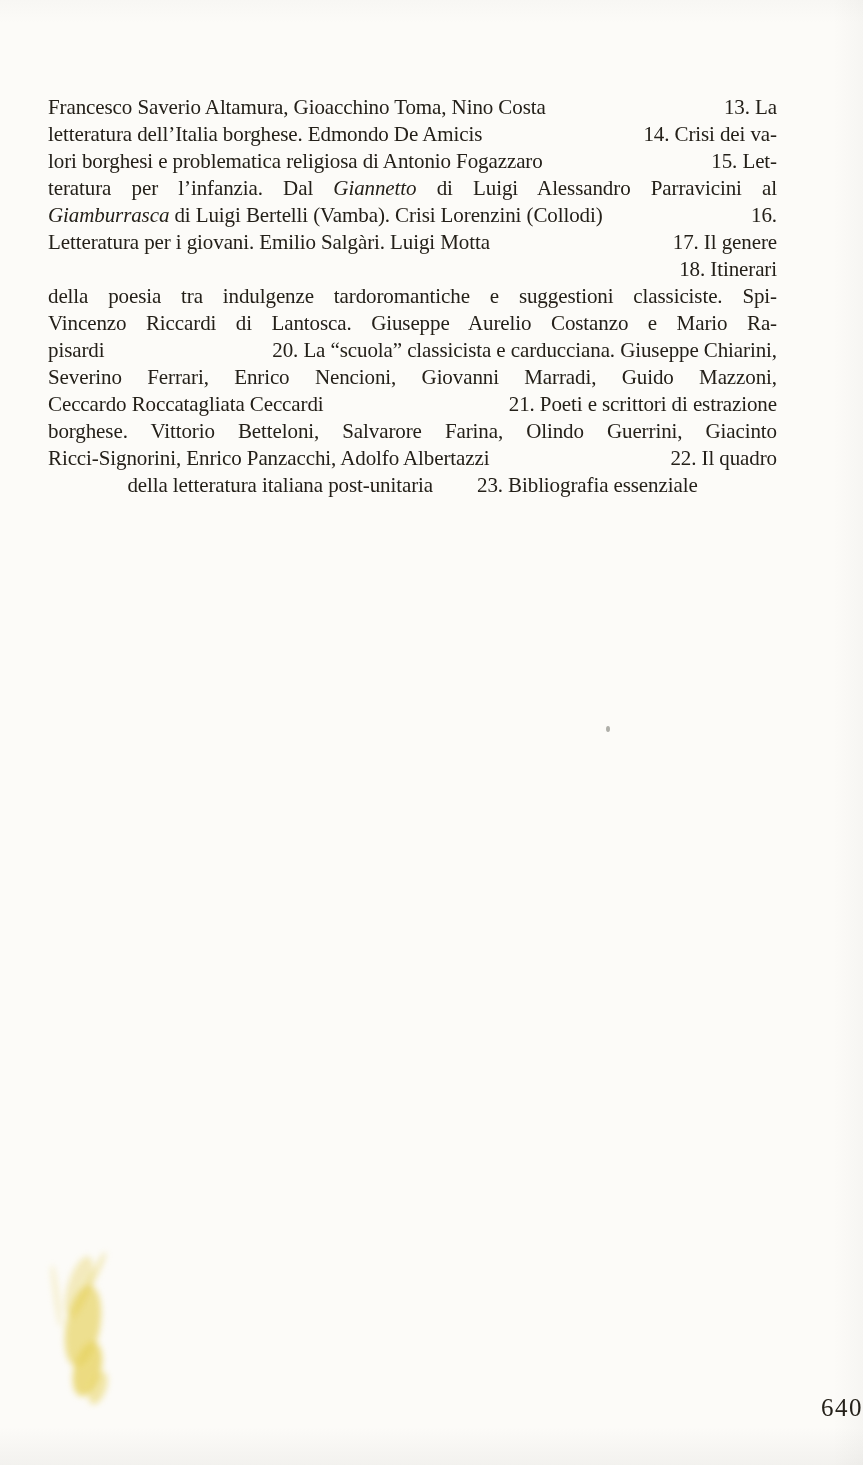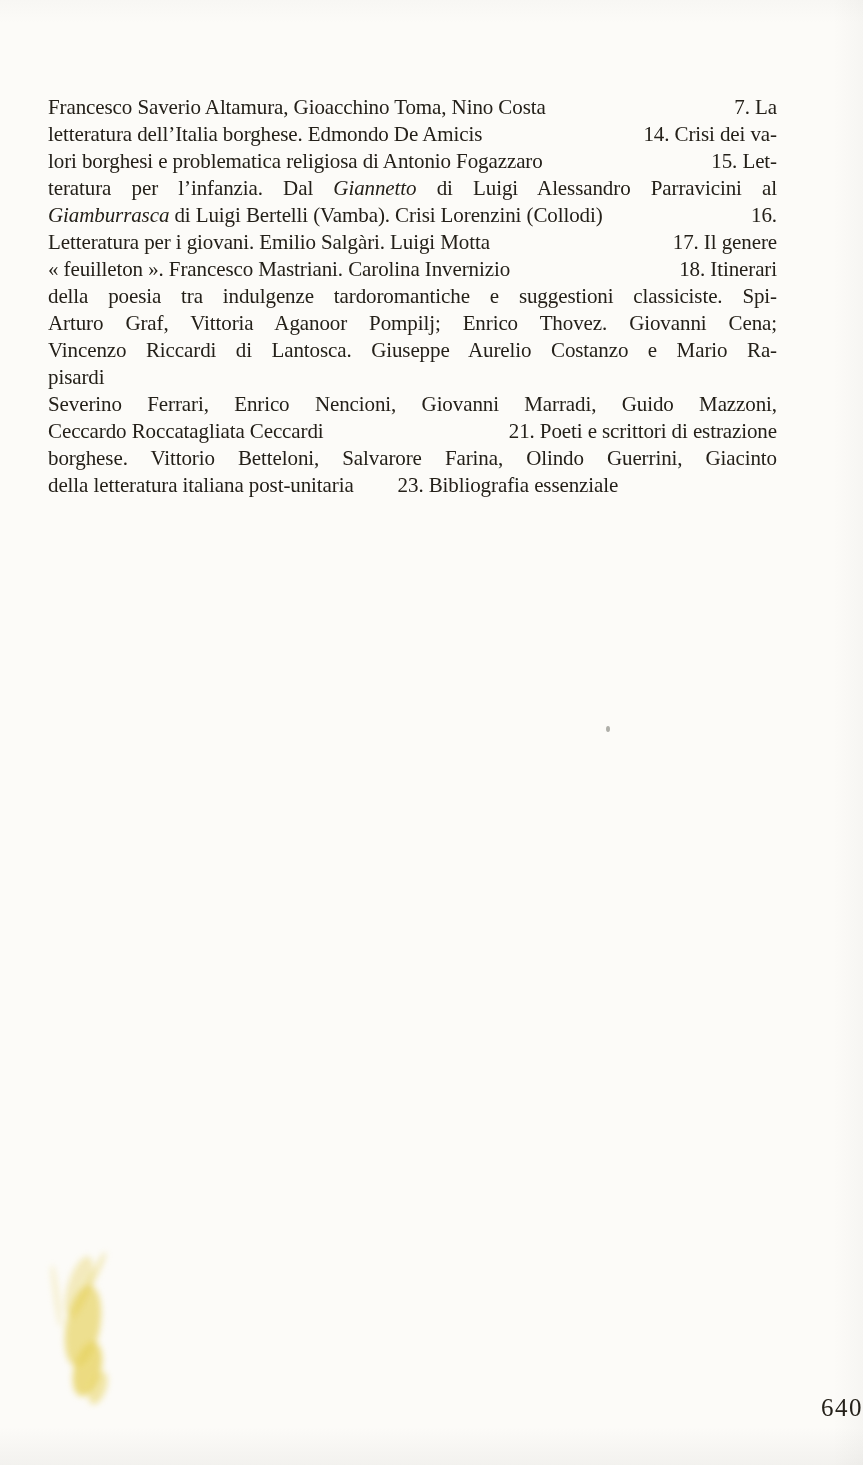--- a/index.html
+++ b/index.html
@@ -30,21 +30,21 @@
     font-size:21px; line-height:27px;
     letter-spacing:-0.1px;
     color:var(--ink);
   }
   .line{height:27px;}
   .flexline{display:flex;align-items:baseline;}
   .flexline .part{white-space:nowrap;flex:0 1 auto;text-align:center;}
   .flexline .num{white-space:nowrap;flex:0 0 auto;}
   .spacer{flex:1 1 auto;min-width:34px;}
   .jline{text-align:justify;text-align-last:justify;}
-  .lastline{text-align:left;}
+  .lastline{text-align:center;}
   .fixedgap{display:inline-block;width:44px;}
   i{font-style:italic;}
   .pagenum{
     position:absolute;
     left:0; top:1394px; width:100%;
     text-align:right;
     font-size:25px; letter-spacing:1.5px;
     color:var(--ink);
   }
   
@@ -62,21 +62,21 @@
 </head>
 <body>
 
 <div class="scan-edges"></div>
 
 <div class="textblock">
 
   <div class="line flexline">
     <span class="part">Francesco Saverio Altamura, Gioacchino Toma, Nino Costa</span>
     <span class="spacer"></span>
-    <span class="num">7. La</span>
+    <span class="num">13. La</span>
   </div>
 
   <div class="line flexline">
     <span class="part">letteratura dell’Italia borghese. Edmondo De Amicis</span>
     <span class="spacer"></span>
     <span class="num">14. Crisi dei va-</span>
   </div>
 
   <div class="line flexline">
     <span class="part">lori borghesi e problematica religiosa di Antonio Fogazzaro</span>
@@ -94,57 +94,59 @@
     <span class="num">16.</span>
   </div>
 
   <div class="line flexline">
     <span class="part">Letteratura per i giovani. Emilio Salgàri. Luigi Motta</span>
     <span class="spacer"></span>
     <span class="num">17. Il genere</span>
   </div>
 
   <div class="line flexline">
-    <span class="part">« feuilleton ». Francesco Mastriani. Carolina Invernizio</span>
     <span class="spacer"></span>
     <span class="num">18. Itinerari</span>
   </div>
 
   <div class="line jline">
     <span>della poesia tra indulgenze tardoromantiche e suggestioni classiciste. Spi-</span>
   </div>
 
 
-  <div class="line jline">
-    <span>Arturo Graf, Vittoria Aganoor Pompilj; Enrico Thovez. Giovanni Cena;</span>
-  </div>
 
   <div class="line jline">
     <span>Vincenzo Riccardi di Lantosca. Giuseppe Aurelio Costanzo e Mario Ra-</span>
   </div>
 
   <div class="line flexline">
     <span class="part">pisardi</span>
     <span class="spacer"></span>
+    <span class="num">20. La “scuola” classicista e carducciana. Giuseppe Chiarini,</span>
   </div>
 
   <div class="line jline">
     <span>Severino Ferrari, Enrico Nencioni, Giovanni Marradi, Guido Mazzoni,</span>
   </div>
 
   <div class="line flexline">
     <span class="part">Ceccardo Roccatagliata Ceccardi</span>
     <span class="spacer"></span>
     <span class="num">21. Poeti e scrittori di estrazione</span>
   </div>
 
   <div class="line jline">
     <span>borghese. Vittorio Betteloni, Salvarore Farina, Olindo Guerrini, Giacinto</span>
   </div>
 
+  <div class="line flexline">
+    <span class="part">Ricci-Signorini, Enrico Panzacchi, Adolfo Albertazzi</span>
+    <span class="spacer"></span>
+    <span class="num">22. Il quadro</span>
+  </div>
 
   <div class="line lastline">
     <span>della letteratura italiana post-unitaria</span><span class="fixedgap"></span><span>23. Bibliografia essenziale</span>
   </div>
 
 </div>
 
 <div class="stain">
   <div class="s3"></div>
     <div class="s4"></div>

